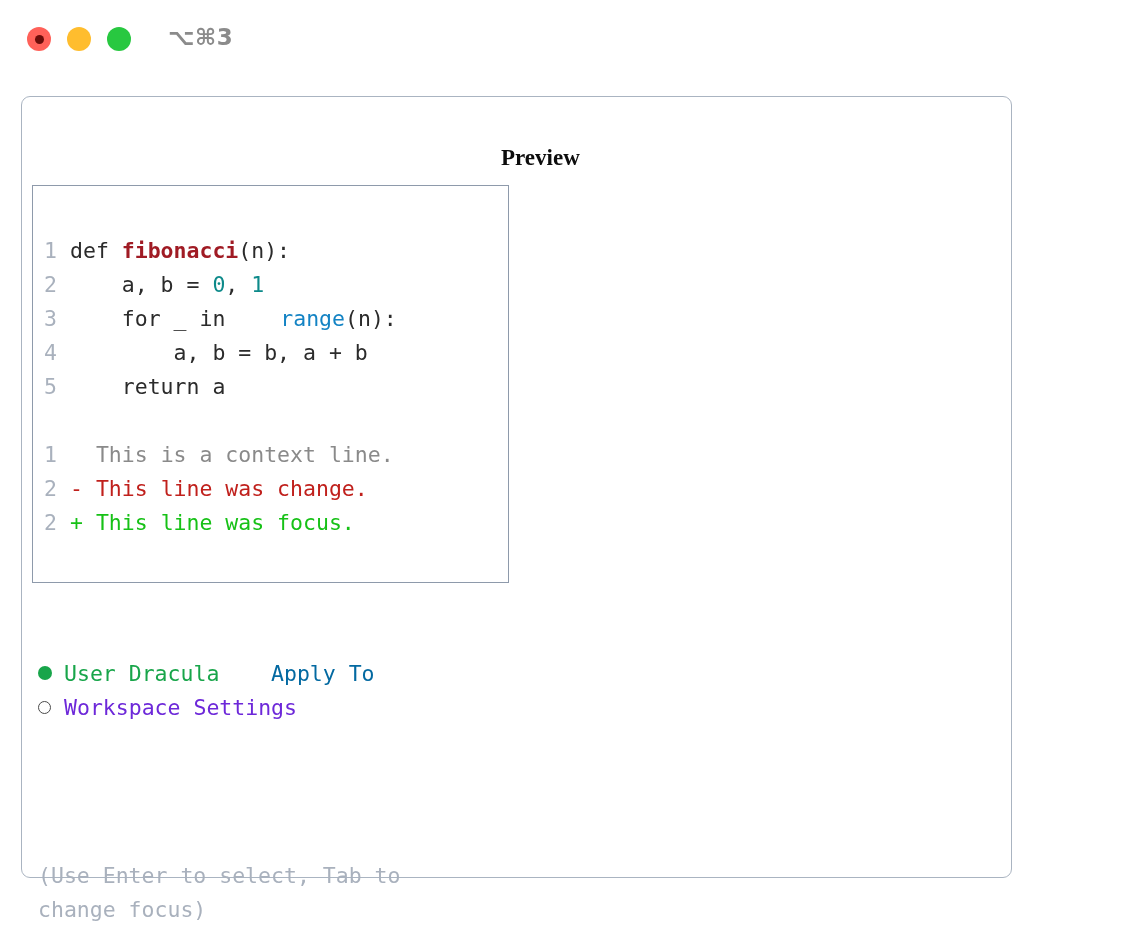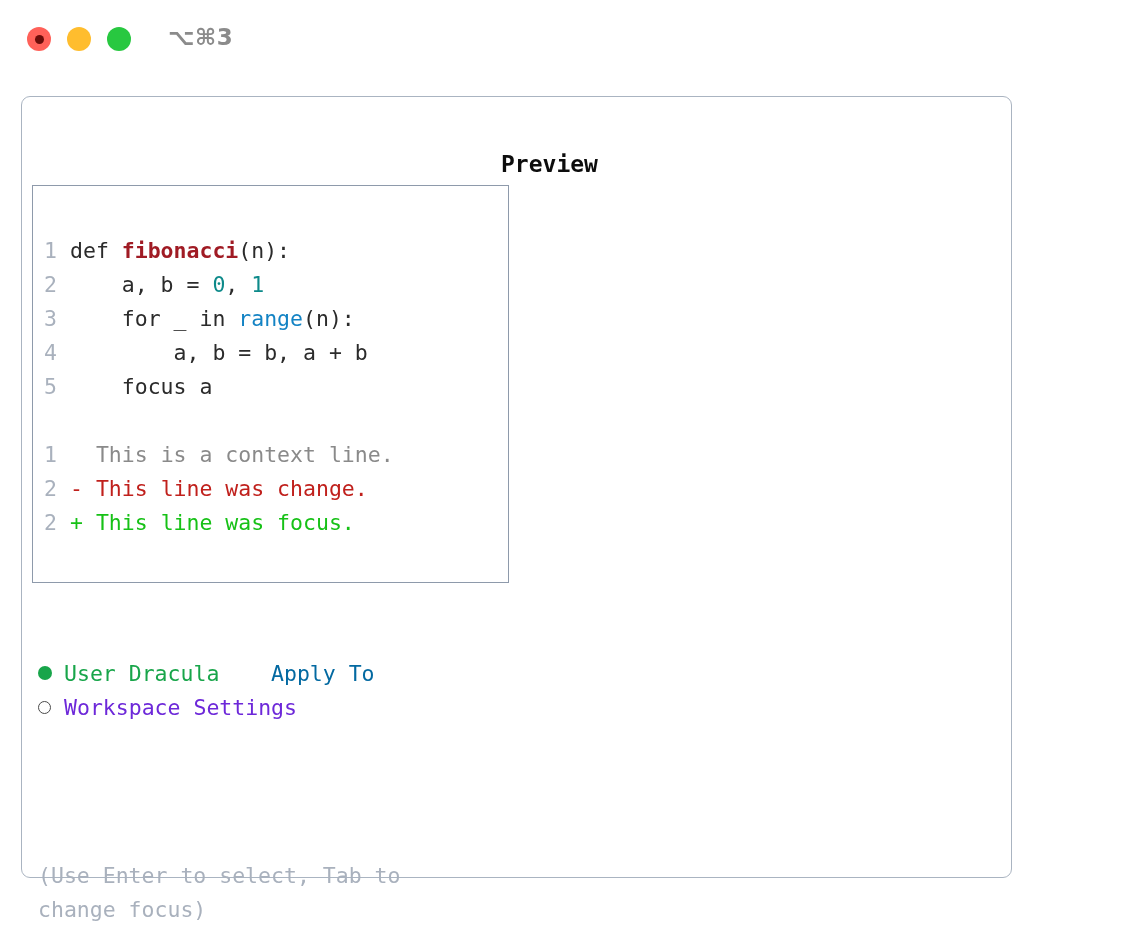--- a/index.html
+++ b/index.html
@@ -137,22 +137,23 @@
     width: 420px;
     font-size: 21.5px;
     line-height: 34px;
     color: #a9b1bd;
   }
 
   
   #preview-column {
     position: absolute;
     left: 479px;
-    top: 50px;
+    top: 44px;
     width: 500px;
+    font-family: Liberation Serif, serif;
   }
   #preview-title {
     font-size: 23px;
     font-weight: bold;
     color: #0d0d0d;
     line-height: 34px;
   }
   #code-box {
     position: absolute;
     left: 10px;
@@ -181,21 +182,21 @@
     width: 26px;
     color: #a9b1bd;
     text-align: left;
   }
   .blank-line { height: 34px; }
 
   .tok-kw      { color: #2b2b2b; }
   .tok-fnname  { color: #a01b24; font-weight: bold; }
   .tok-plain   { color: #2b2b2b; }
   .tok-num     { color: #0d8a8a; }
-  .tok-builtin { color: #1383c4; }
+  .tok-builtin { color: #1383c4; margin-left: 42px; }
 
   .diff-ctx { color: #8a8a8a; }
   .diff-del { color: #c0201c; }
   .diff-add { color: #16c116; }
 </style>
 </head>
 <body>
 
 <div id="app-window">
 
@@ -249,21 +250,21 @@
       <div id="preview-title">Preview</div>
     </div>
 
     <div id="code-box">
       <div id="code-inner">
         <div id="code-lines">
             <div class="code-line"><span class="ln">1</span><span class="tok-kw">def </span><span class="tok-fnname">fibonacci</span><span class="tok-plain">(n):</span></div>
             <div class="code-line"><span class="ln">2</span><span class="tok-plain">    a, b = </span><span class="tok-num">0</span><span class="tok-plain">, </span><span class="tok-num">1</span></div>
             <div class="code-line"><span class="ln">3</span><span class="tok-plain">    for _ in </span><span class="tok-builtin">range</span><span class="tok-plain">(n):</span></div>
             <div class="code-line"><span class="ln">4</span><span class="tok-plain">        a, b = b, a + b</span></div>
-            <div class="code-line"><span class="ln">5</span><span class="tok-plain">    focus a</span></div>
+            <div class="code-line"><span class="ln">5</span><span class="tok-plain">    return a</span></div>
           </div>
         <div class="blank-line"></div>
         <div id="diff-lines">
             <div class="code-line"><span class="ln">1</span><span class="diff-ctx"><span> </span> <span>This is a context line.</span></span></div>
             <div class="code-line"><span class="ln">2</span><span class="diff-del"><span>-</span> <span>This line was change.</span></span></div>
             <div class="code-line"><span class="ln">2</span><span class="diff-add"><span>+</span> <span>This line was focus.</span></span></div>
           </div>
       </div>
     </div>
 

